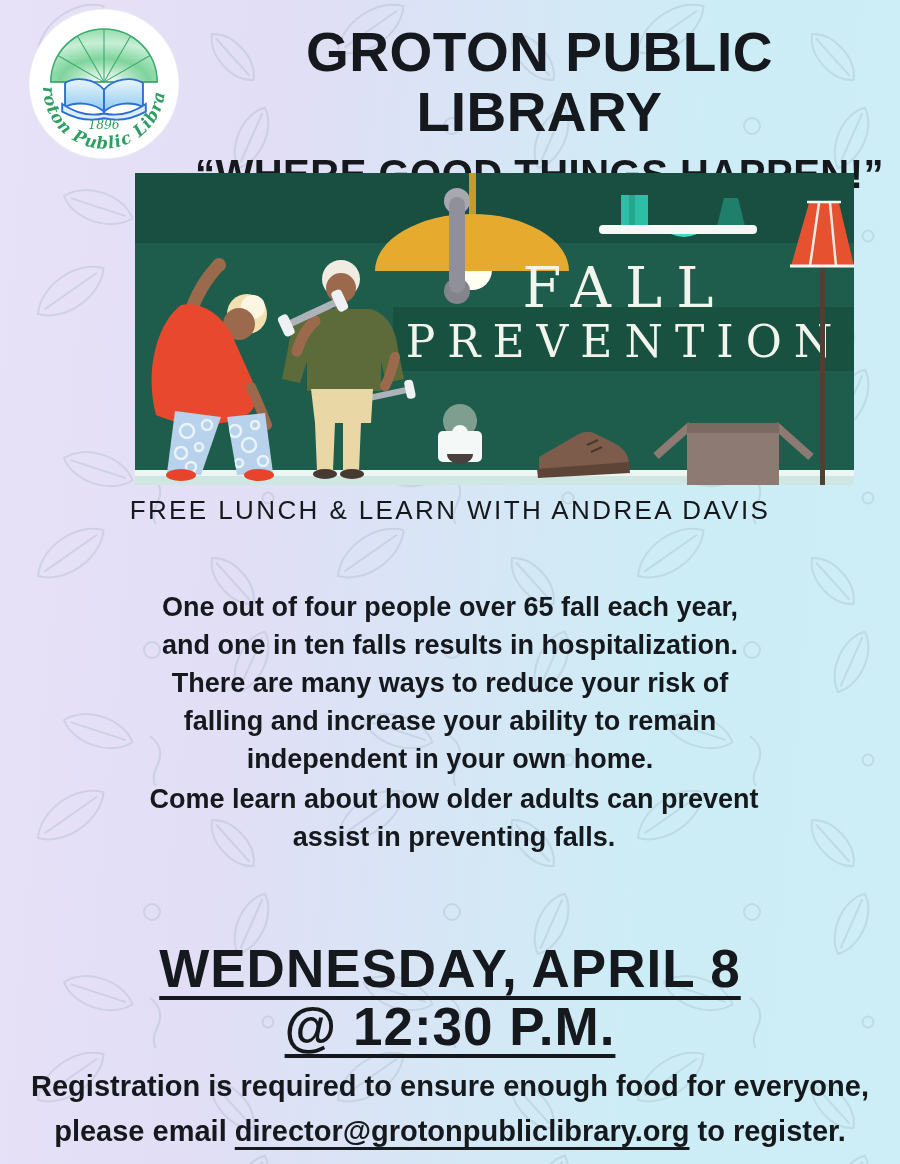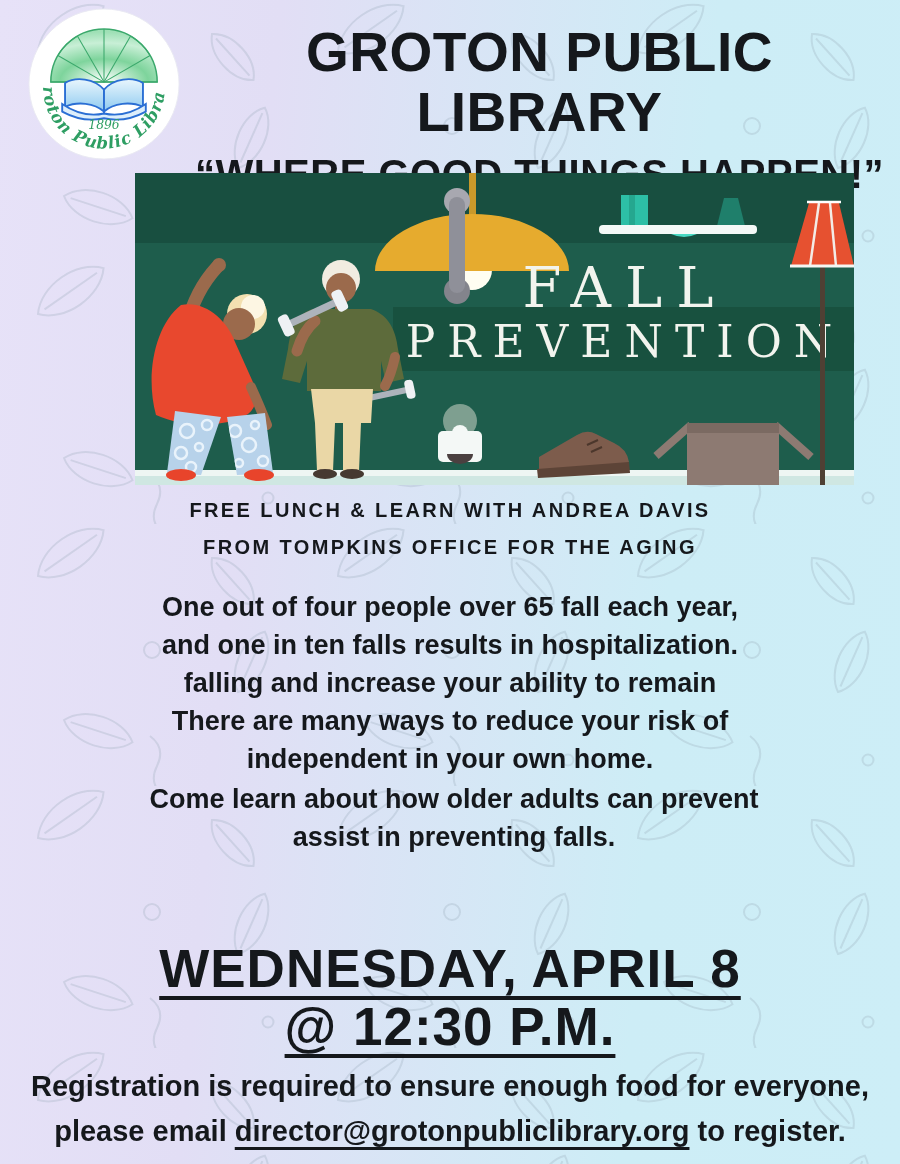--- a/index.html
+++ b/index.html
@@ -18,21 +18,21 @@
   .title{font-size:55px;font-weight:700;letter-spacing:.5px;line-height:60px;}
   .subtitle{font-size:40px;font-weight:700;letter-spacing:.5px;line-height:46px;margin-top:9px;}
 
   
   .banner{position:absolute;left:92px;top:173px;width:719px;height:312px;padding-left:43px;}
   .banner svg{display:block;width:719px;height:312px;}
   .serif-banner{font-family:"DejaVu Serif","Liberation Serif",serif;}
 
   
   .block{position:absolute;left:0;right:0;text-align:center;}
-  .heading{top:492px;font-size:20px;font-weight:700;letter-spacing:2.4px;line-height:37px;}
+  .heading{top:492px;font-size:26px;font-weight:400;letter-spacing:2.4px;line-height:37px;}
   .para1{top:588px;}
   .para2{top:780px;padding-left:8px;}
   .para1 .line,.para2 .line{font-size:27px;font-weight:700;line-height:38px;}
   .datetime{top:940px;}
   .date-line{
     font-size:53px;font-weight:700;line-height:58px;letter-spacing:1px;
     text-decoration:underline;text-underline-offset:9px;text-decoration-thickness:3.5px;
   }
   .registration{top:1064px;}
   .reg-line{font-size:29px;font-weight:700;line-height:45px;}
@@ -234,28 +234,27 @@
           <path d="M 556 252 L 521 283" stroke="#8d7a72" stroke-width="8"></path>
           <path d="M 640 252 L 676 284" stroke="#8d7a72" stroke-width="8"></path>
           <rect x="552" y="250" width="92" height="62" fill="#8d7a72"></rect>
           <rect x="552" y="250" width="92" height="10" fill="#7b6a62"></rect>
         </g>
       </svg>
     </div>
 
     <div class="block heading">
       <div class="line">FREE LUNCH &amp; LEARN WITH ANDREA DAVIS</div>
-      <div class="line">FROM TOMPKINS OFFICE FOR THE AGING</div>
     </div>
 
     <div class="block para1">
       <div class="line">One out of four people over 65 fall each year,</div>
       <div class="line">and one in ten falls results in hospitalization.</div>
+      <div class="line">There are many ways to reduce your risk of</div>
       <div class="line">falling and increase your ability to remain</div>
-      <div class="line">There are many ways to reduce your risk of</div>
       <div class="line">independent in your own home.</div>
     </div>
 
     <div class="block para2">
       <div class="line">Come learn about how older adults can prevent</div>
       <div class="line">assist in preventing falls.</div>
     </div>
 
     <div class="block datetime">
       <div class="date-line">WEDNESDAY, APRIL 8</div>

